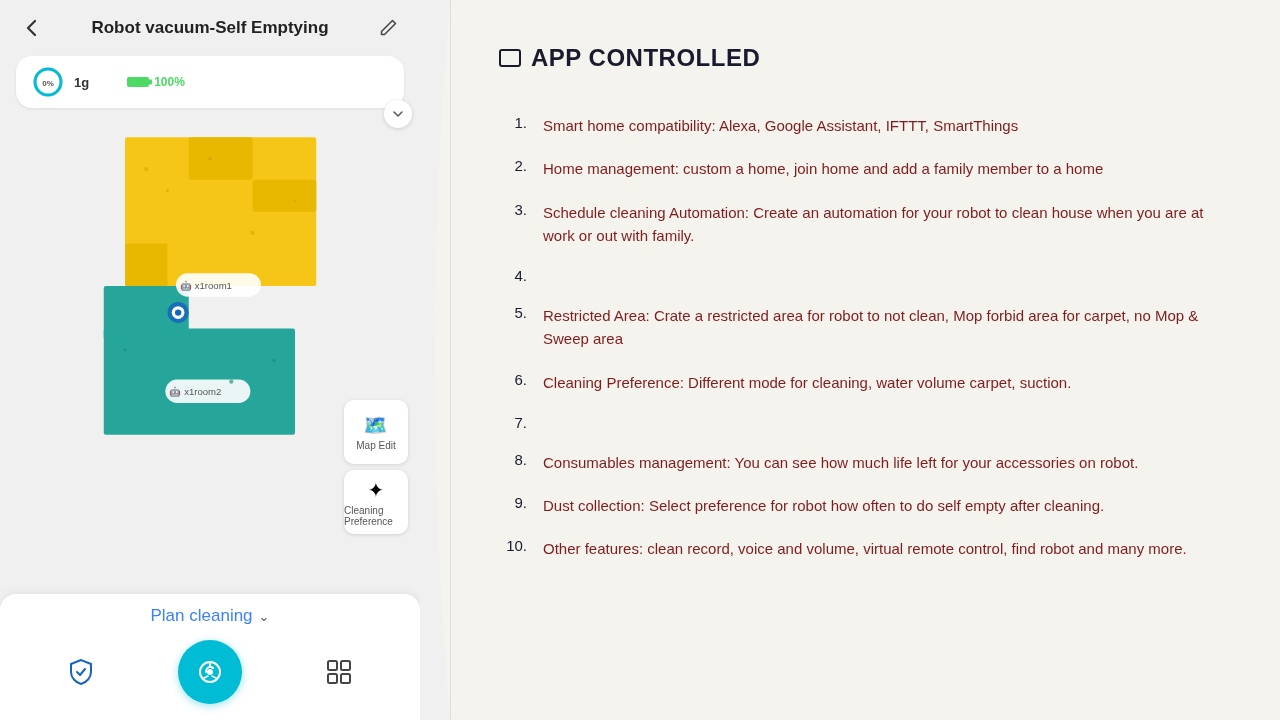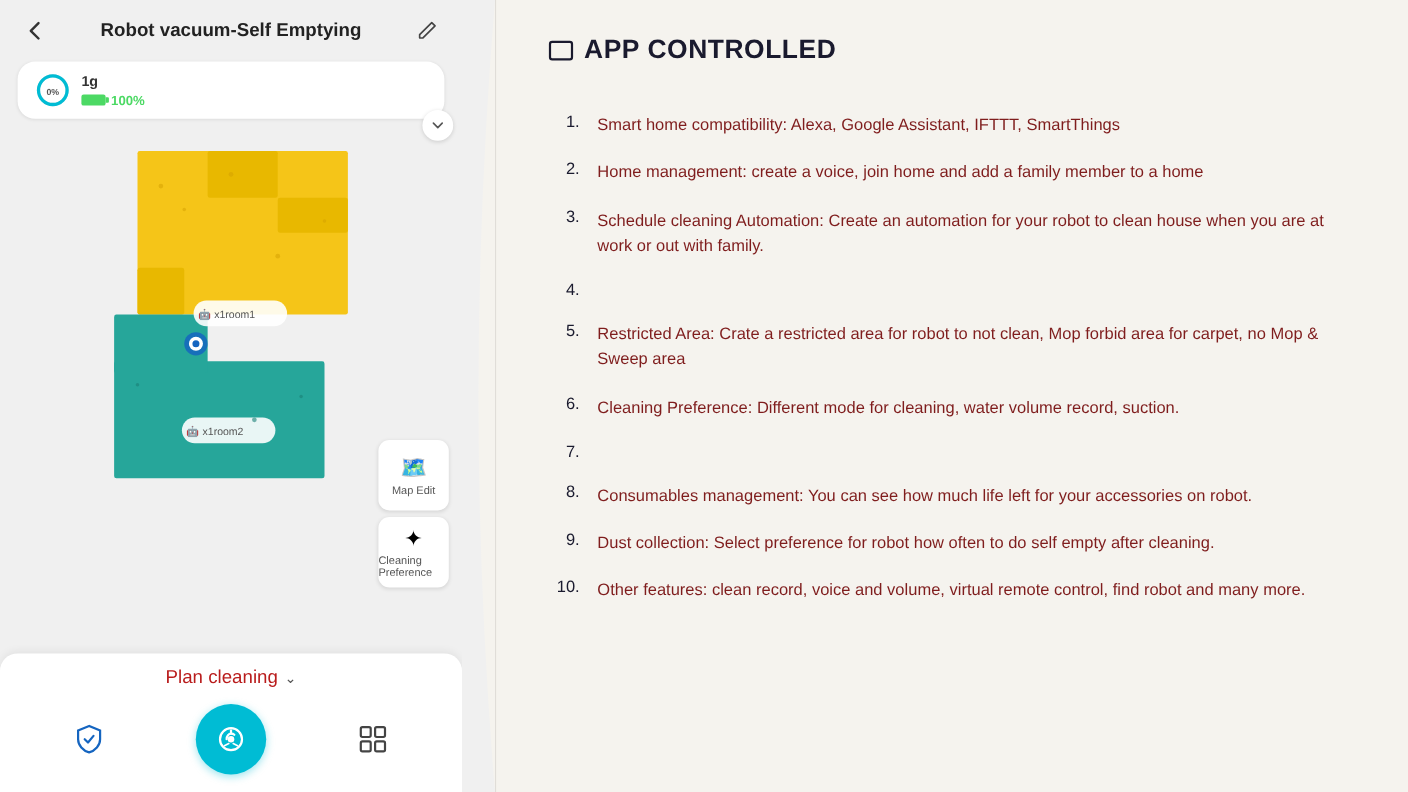--- a/index.html
+++ b/index.html
@@ -75,34 +75,35 @@
       position: relative;
     }
 
     .battery-circle svg {
       width: 32px;
       height: 32px;
     }
 
     .battery-info {
       display: flex;
-      flex-direction: column;
+      flex-direction: row;
       gap: 3px;
     }
 
     .battery-name {
       font-size: 13px;
       font-weight: 600;
       color: #333;
     }
 
     .battery-level {
       display: flex;
       align-items: center;
       gap: 5px;
+      margin-left: 35px;
     }
 
     .battery-icon {
       background: #4cd964;
       width: 22px;
       height: 10px;
       border-radius: 2px;
       position: relative;
     }
 
@@ -201,21 +202,21 @@
     .plan-cleaning-row {
       display: flex;
       align-items: center;
       gap: 6px;
       cursor: pointer;
     }
 
     .plan-cleaning-text {
       font-size: 17px;
       font-weight: 500;
-      color: #b91c1c;
+      color: #3b82f6;
     }
 
     .chevron-down {
       font-size: 13px;
       color: #555;
     }
 
     .bottom-actions {
       display: flex;
       align-items: center;
@@ -241,21 +242,21 @@
       align-items: center;
       justify-content: center;
       cursor: pointer;
       box-shadow: 0 2px 8px rgba(0,188,212,0.4);
     }
 
     
     .right-panel {
       flex: 1;
       background: #f5f3ee;
-      padding: 32px 48px 32px 48px;
+      padding: 44px 48px 32px 48px;
       overflow-y: auto;
       border-left: 1px solid #e0ddd8;
     }
 
     .app-controlled-header {
       display: flex;
       align-items: center;
       gap: 10px;
       margin-bottom: 32px;
     }
@@ -437,36 +438,36 @@
     <span class="app-controlled-title">APP CONTROLLED</span>
   </div>
 
   <ol class="features-list">
   <li class="feature-item">
       <span class="feature-num">1.</span>
       <span class="feature-text">Smart home compatibility:  Alexa, Google Assistant, IFTTT, SmartThings</span>
     </li>
       <li class="feature-item">
       <span class="feature-num">2.</span>
-      <span class="feature-text">Home management: create a voice, join home and add a family member to a home</span>
+      <span class="feature-text">Home management: custom a home, join home and add a family member to a home</span>
     </li>
       <li class="feature-item">
       <span class="feature-num">3.</span>
       <span class="feature-text">Schedule cleaning Automation:  Create an automation for your robot to clean house when you are at work or out with family.</span>
     </li>
       <li class="feature-item">
       <span class="feature-num">4.</span>
     </li>
       <li class="feature-item">
       <span class="feature-num">5.</span>
       <span class="feature-text">Restricted Area: Crate a restricted area for robot to not clean,  Mop forbid area for carpet, no Mop &amp; Sweep area</span>
     </li>
       <li class="feature-item">
       <span class="feature-num">6.</span>
-      <span class="feature-text">Cleaning Preference: Different mode for cleaning, water volume record, suction.</span>
+      <span class="feature-text">Cleaning Preference: Different mode for cleaning, water volume carpet, suction.</span>
     </li>
       <li class="feature-item">
       <span class="feature-num">7.</span>
     </li>
       <li class="feature-item">
       <span class="feature-num">8.</span>
       <span class="feature-text">Consumables management: You can see how much life left for your accessories on robot.</span>
     </li>
       <li class="feature-item">
       <span class="feature-num">9.</span>

